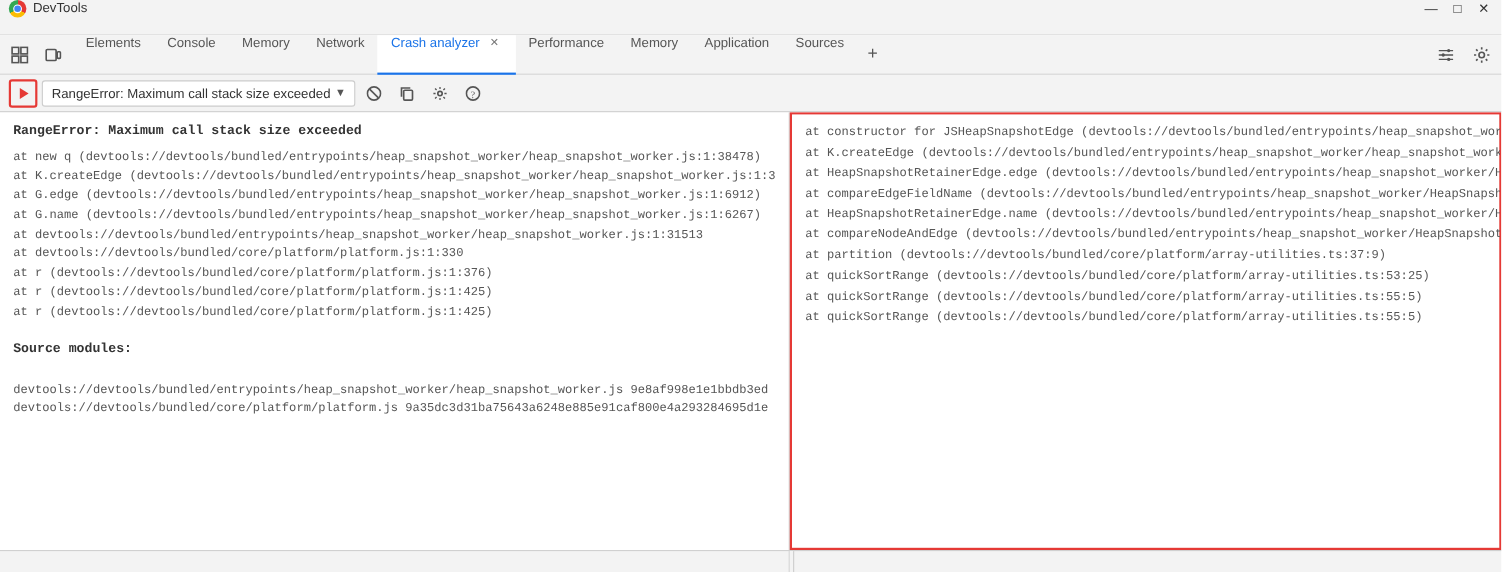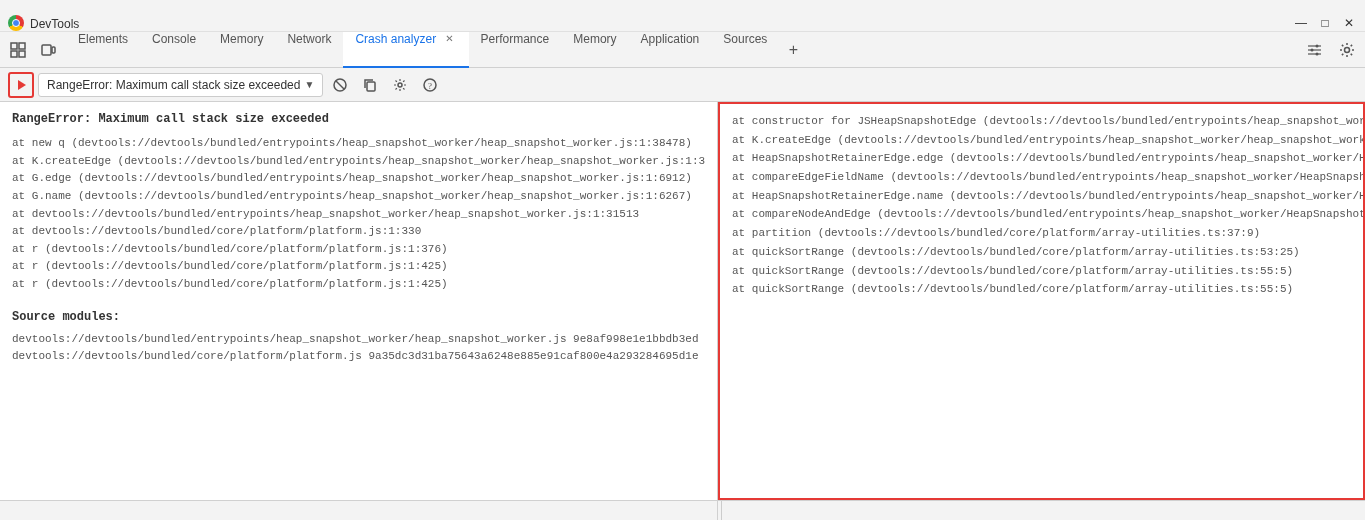--- a/index.html
+++ b/index.html
@@ -8,21 +8,21 @@
       font-size: 12px;
       background: #ffffff;
       width: 1365px;
       height: 520px;
       overflow: hidden;
     }
 
     
     .title-bar {
       display: flex;
-      align-items: flex-end;
+      align-items: flex-start;
       height: 32px;
       background: #f3f3f3;
       border-bottom: 1px solid #e0e0e0;
       padding: 0 8px;
       user-select: none;
     }
     .title-bar-title {
       font-size: 12px;
       color: #333;
       flex: 1;
@@ -187,21 +187,21 @@
     }
     .stack-line {
       color: #555;
       white-space: nowrap;
     }
     .section-title {
       font-size: 12px;
       font-weight: bold;
       color: #333;
       margin-top: 14px;
-      margin-bottom: 4px;
+      margin-bottom: 20px;
     }
     .source-line {
       color: #555;
       white-space: nowrap;
     }
 
     
     .right-panel {
       flex: 1;
       border: 2px solid #e53935;

